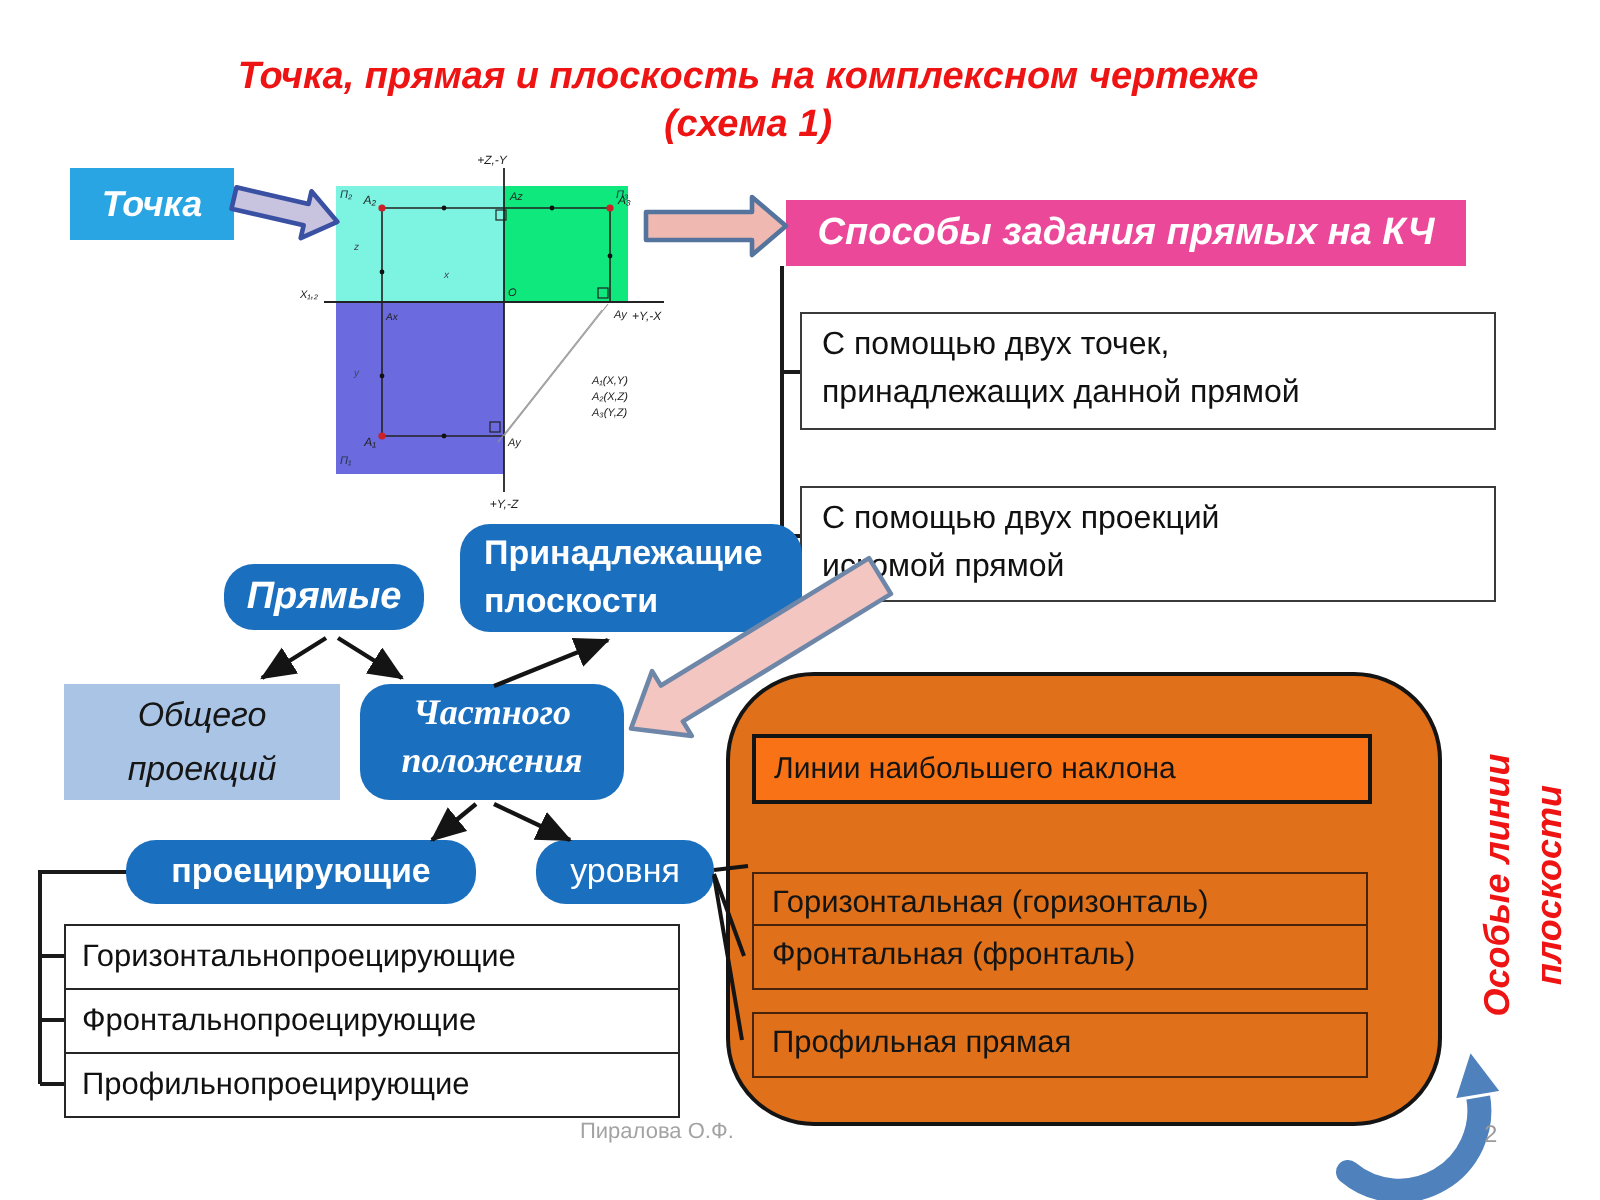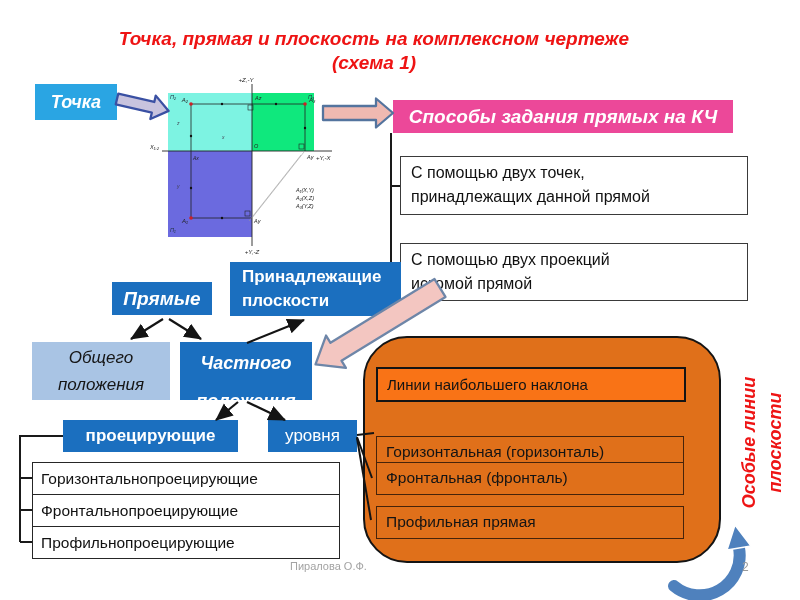--- a/index.html
+++ b/index.html
@@ -5,38 +5,38 @@
   html,body{margin:0;padding:0;background:#888;}
   .slide{
     position:relative;width:800px;height:600px;background:#ffffff;overflow:hidden;
     font-family:"Liberation Sans", sans-serif;
   }
   .abs{position:absolute;}
   
   .title{left:58px;top:27px;width:632px;text-align:center;color:#ee1414;
          font-weight:bold;font-style:italic;font-size:19px;line-height:24px;z-index:2;}
   
-  .bluebox{background:#1b6fbf;color:#ffffff;z-index:2;}
+  .bluebox{background:#1b6fbf;color:#ffffff;z-index:2;border-radius:15px;}
   .tochka{left:35px;top:84px;width:82px;height:36px;background:#2aa5e3;color:#fff;
           font-weight:bold;font-style:italic;font-size:18px;text-align:center;line-height:36px;z-index:2;}
   .green-header{left:393px;top:100px;width:340px;height:33px;background:#ec4899;color:#fff;
           font-weight:bold;font-style:italic;font-size:19px;text-align:center;line-height:33px;z-index:2;}
   .whitebox{background:#fff;border:1.5px solid #3a3a3a;color:#111;font-size:16px;
           line-height:24px;padding:4px 10px;white-space:pre-line;z-index:2;}
   .m1{left:400px;top:156px;width:326px;height:49px;}
   .m2{left:400px;top:243px;width:326px;height:48px;}
   .pryamye{left:112px;top:282px;width:100px;height:33px;font-weight:bold;font-style:italic;
           font-size:19px;text-align:center;line-height:33px;}
   .prinadl{left:230px;top:262px;width:159px;height:51px;font-weight:bold;font-size:17px;
           line-height:24px;padding:3px 0 0 12px;white-space:pre-line;}
   .obshchego{left:32px;top:342px;width:138px;height:56px;background:#a9c4e4;color:#161616;
           font-style:italic;font-size:17px;text-align:center;line-height:27px;padding-top:2px;
           white-space:pre-line;z-index:2;}
   .chastnogo{left:180px;top:342px;width:132px;height:56px;font-weight:bold;font-style:italic;
-          font-size:18px;text-align:center;line-height:38px;padding-top:2px;white-space:pre-line;}
+          font-size:18px;text-align:center;line-height:24px;padding-top:2px;white-space:pre-line;font-family:Liberation Serif, serif;}
   .proetsir{left:63px;top:420px;width:175px;height:32px;font-weight:bold;font-size:17px;
           text-align:center;line-height:32px;}
   .urovnya{left:268px;top:420px;width:89px;height:32px;font-size:17px;text-align:center;line-height:32px;}
   .proj-list{left:32px;top:462px;width:306px;background:#fff;border:1.4px solid #262626;z-index:2;}
   .proj-row{height:31px;line-height:31px;font-size:15.5px;color:#111;padding-left:8px;
           border-top:1.4px solid #262626;}
   .proj-row:first-child{border-top:none;}
   .orange-wrap{left:363px;top:336px;width:354px;height:223px;background:#e0701a;
           border:2.5px solid #141414;border-radius:44px;z-index:2;}
   .amber{left:376px;top:367px;width:297px;height:31px;background:#f97316;border:2px solid #141414;
@@ -144,21 +144,21 @@
   <div class="abs green-header">Способы задания прямых на КЧ</div>
   <div class="abs whitebox m1">С помощью двух точек,
 принадлежащих данной прямой</div>
   <div class="abs whitebox m2">С помощью двух проекций
 искомой прямой</div>
 
   <div class="abs bluebox pryamye">Прямые</div>
   <div class="abs bluebox prinadl">Принадлежащие
 плоскости</div>
   <div class="abs obshchego">Общего
-положения</div>
+проекций</div>
   <div class="abs bluebox chastnogo">Частного
 положения</div>
   <div class="abs bluebox urovnya">уровня</div>
   <div class="abs bluebox proetsir">проецирующие</div>
 
   <div class="abs proj-list">
     <div class="proj-row">Горизонтальнопроецирующие</div>
     <div class="proj-row">Фронтальнопроецирующие</div>
     <div class="proj-row">Профильнопроецирующие</div>
   </div>

